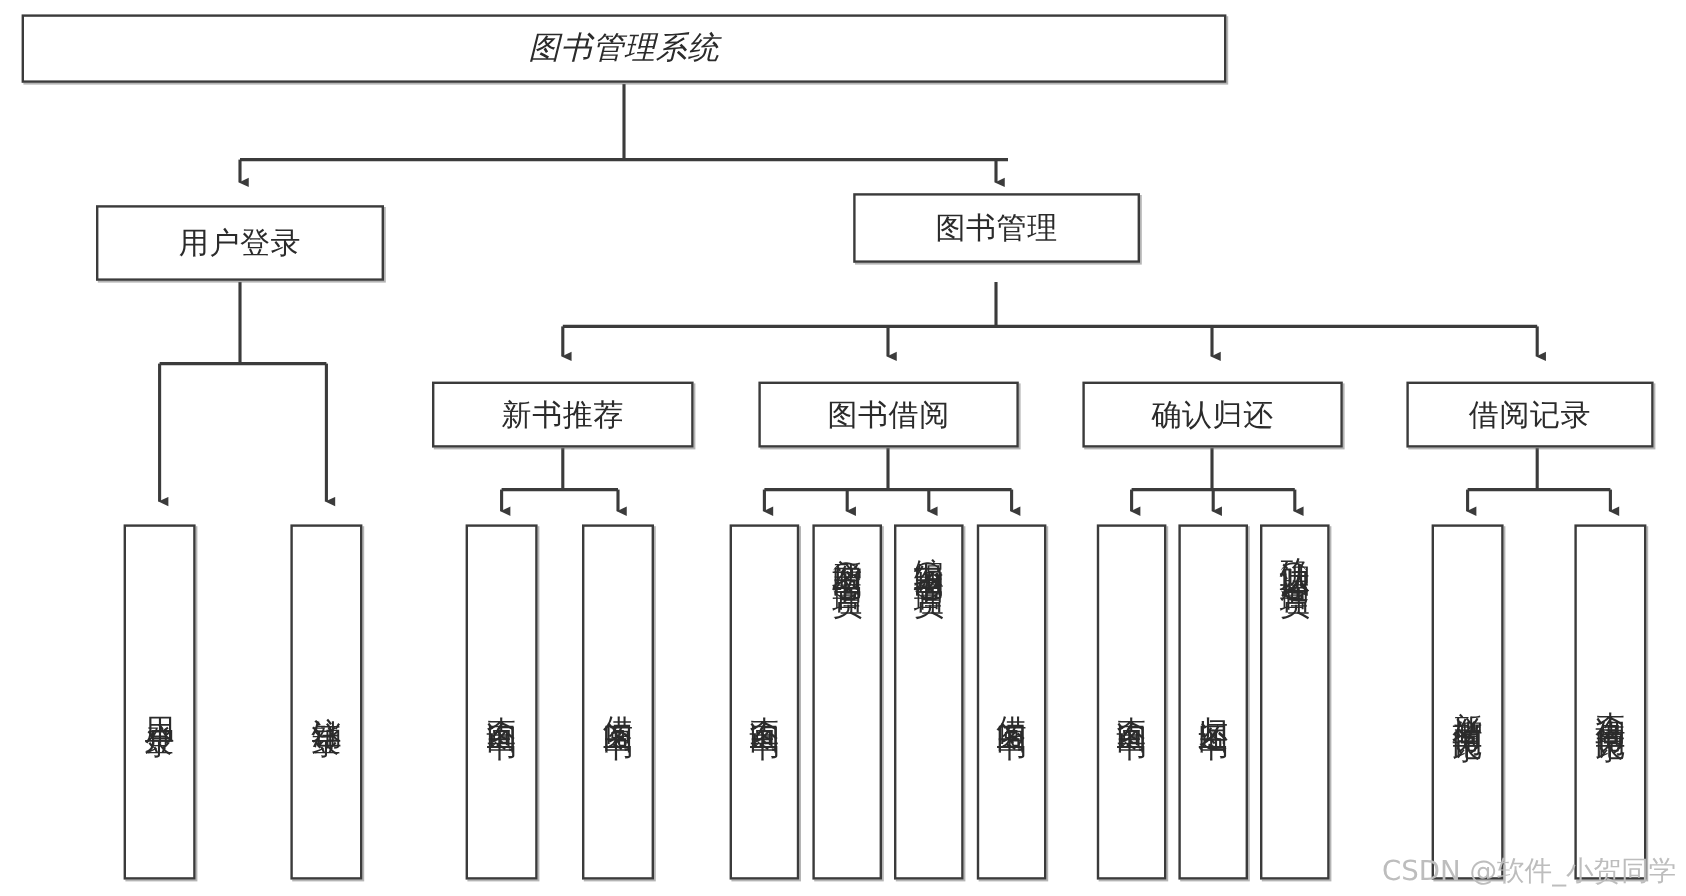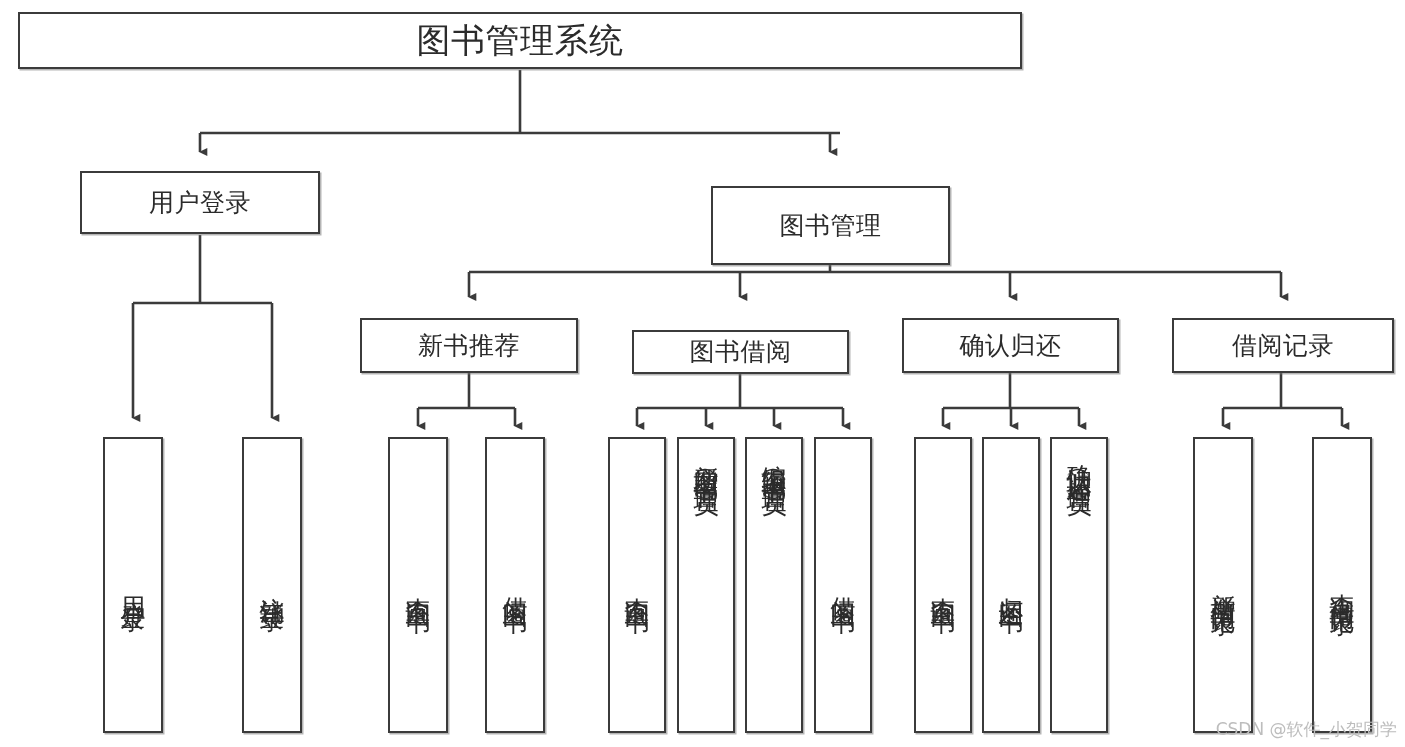--- a/index.html
+++ b/index.html
@@ -43,21 +43,22 @@
     line-height: 1.12;
     color: #2b2b2b;
     letter-spacing: 0.5px;
   }
   
   .node.horiz .node-label {
     font-size: 25px;
     white-space: nowrap;
   }
   .node.root .node-label {
-    font-size: 34px;
+    font-size: 26px;
+    font-style: italic;
   }
   
   .node.vert {
     align-items: flex-start;
     justify-content: center;
     padding-top: 6px;
   }
   .node.vert .node-label {
     writing-mode: vertical-rl;
     text-orientation: upright;
@@ -68,21 +69,21 @@
     max-height: 288px;
   }
   .node.vert.centered {
     align-items: center;
     padding-top: 0;
   }
   #watermark {
     position: absolute;
     right: 8px;
     bottom: 6px;
-    font-size: 17px;
+    font-size: 23px;
     color: #bdbdbd;
     white-space: nowrap;
     user-select: none;
   }
 </style>
 </head>
 <body>
 
 <div id="diagram-root">
 
@@ -136,34 +137,34 @@
     </g>
   </svg>
 
   <div class="node root horiz" style="left:18px; top:12px; width:1004px; height:57px;">
     <span class="node-label">图书管理系统</span>
   </div>
 
   <div class="node horiz" style="left:80px; top:171px; width:240px; height:63px;">
     <span class="node-label">用户登录</span>
   </div>
-  <div class="node horiz" style="left:711px; top:186px; width:239px; height:79px;">
+  <div class="node horiz" style="left:711px; top:161px; width:239px; height:58px;">
     <span class="node-label">图书管理</span>
   </div>
 
   <div class="node horiz" style="left:360px; top:318px; width:218px; height:55px;justify-content:center;">
     <span class="node-label">新书推荐</span>
   </div>
-  <div class="node horiz" style="left:632px; top:330px; width:217px; height:44px;">
+  <div class="node horiz" style="left:632px; top:318px; width:217px; height:55px;">
     <span class="node-label">图书借阅</span>
   </div>
   <div class="node horiz" style="left:902px; top:318px; width:217px; height:55px;">
     <span class="node-label">确认归还</span>
   </div>
-  <div class="node horiz" style="left:1172px; top:318px; width:222px; height:55px;">
+  <div class="node horiz" style="left:1172px; top:318px; width:206px; height:55px;">
     <span class="node-label">借阅记录</span>
   </div>
 
   <div class="node vert centered" style="left:103px; top:437px; width:60px; height:296px;">
     <span class="node-label">用户登录</span>
   </div>
   <div class="node vert centered" style="left:242px; top:437px; width:60px; height:296px;">
     <span class="node-label">注销登录</span>
   </div>
 

